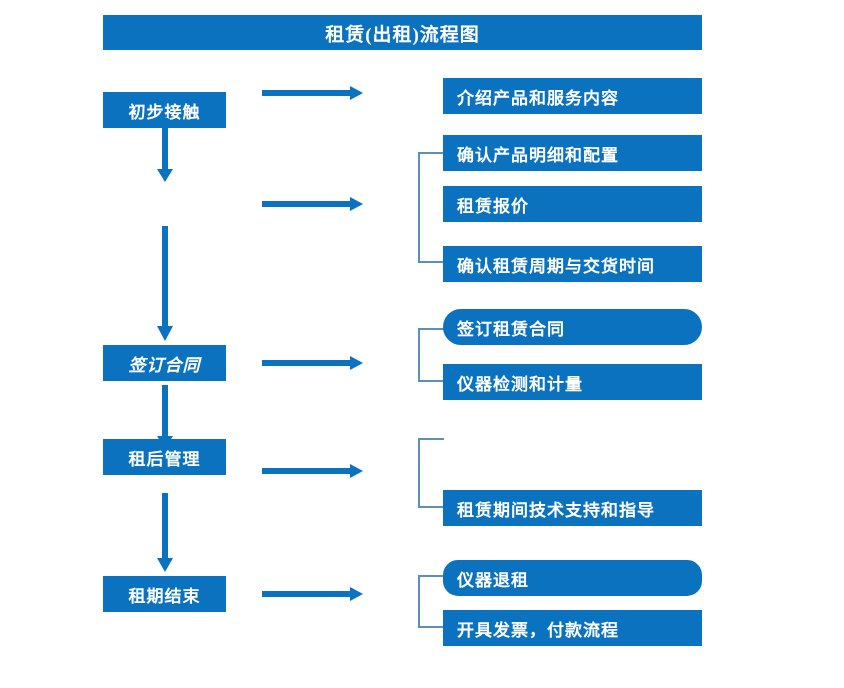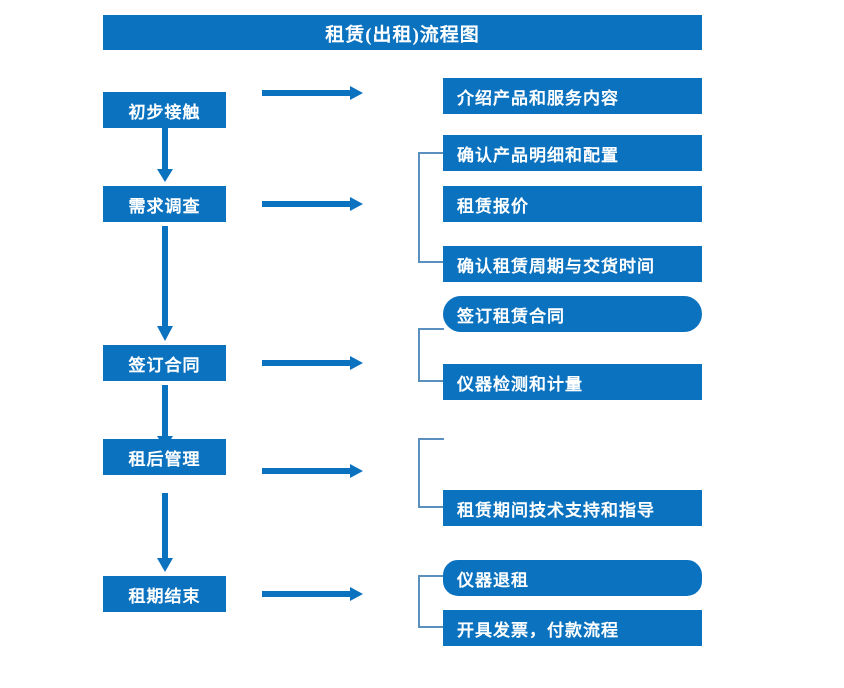--- a/index.html
+++ b/index.html
@@ -33,35 +33,35 @@
   }
 
   
   .stage{
     left:103px;width:123px;height:36px;
     justify-content:center;
     font-size:17px;
   }
   .stage.s1{top:92px;}
   .stage.s2{top:186px;}
-  .stage.s3{top:345px;}
+  .stage.s3{top:345px;font-style:italic;}
   .stage.s4{top:439px;}
   .stage.s5{top:576px;}
 
   
   .detail{
     left:443px;width:259px;height:36px;
     padding-left:14px;
     font-size:17px;
   }
   .d1{top:78px;}
   .d2{top:135px;}
   .d3{top:186px;}
   .d4{top:246px;}
-  .d5{top:296px;border-radius:18px;}
+  .d5{top:309px;border-radius:18px;}
   .d6{top:364px;}
   .d7{top:423px;}
   .d8{top:490px;}
   .d9{top:560px;border-radius:15px;}
   .d10{top:610px;}
 
   
   .arrow-h{
     position:absolute;
     height:18px;
@@ -100,21 +100,20 @@
   .bracket.b4{top:575px;height:53px;}
 </style>
 </head>
 <body>
 
 <div id="canvas">
 
   <div class="box title-bar">租赁(出租)流程图</div>
 
   <div class="box stage s1">初步接触</div>
-  <div class="box stage s2">需求调查</div>
   <div class="box stage s3">签订合同</div>
   <div class="box stage s4">租后管理</div>
   <div class="box stage s5">租期结束</div>
 
   <div class="arrow-h a1">
     <svg viewBox="0 0 101 18" preserveAspectRatio="none" aria-hidden="true">
       <rect x="0" y="6" width="90" height="6" fill="#0b72bf"></rect>
       <polygon points="88,2 101,9 88,16" fill="#0b72bf"></polygon>
     </svg>
   </div>

